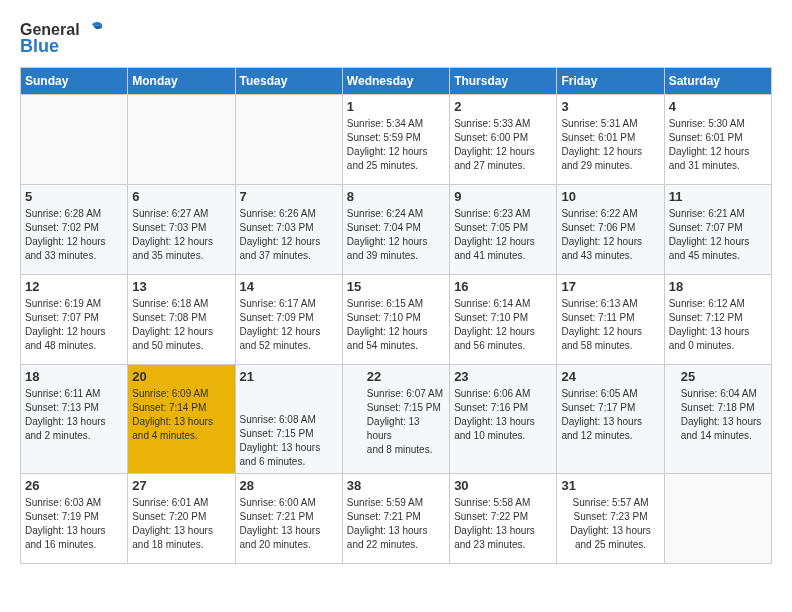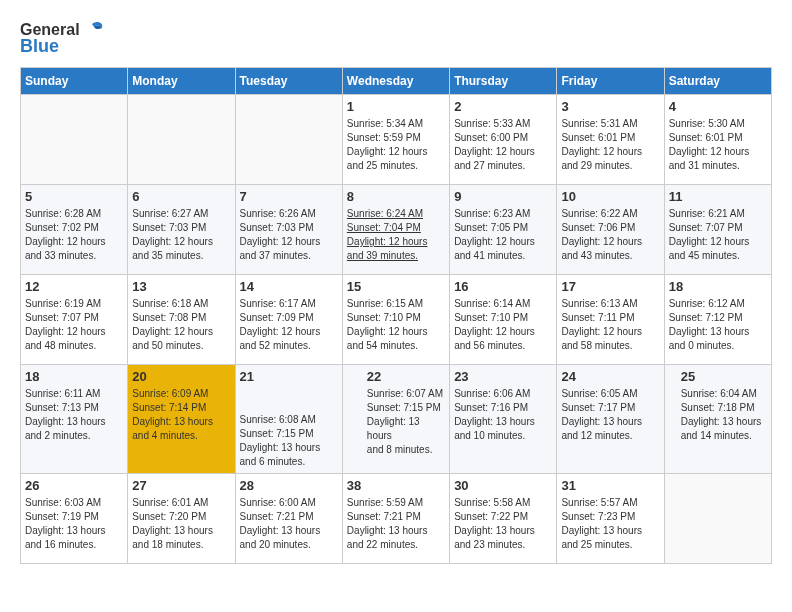--- a/index.html
+++ b/index.html
@@ -152,21 +152,21 @@
         </td>
         <td style="background: rgb(245, 247, 250);">
           <span class="day-number">7</span>
           <div class="cell-info" style="white-space: pre-line;">Sunrise: 6:26 AM
 Sunset: 7:03 PM
 Daylight: 12 hours
 and 37 minutes.</div>
         </td>
         <td style="background: rgb(245, 247, 250);">
           <span class="day-number">8</span>
-          <div class="cell-info" style="white-space: pre-line; text-decoration: underline;">Sunrise: 6:24 AM
+          <div class="cell-info" style="white-space: pre-line;">Sunrise: 6:24 AM
 Sunset: 7:04 PM
 Daylight: 12 hours
 and 39 minutes.</div>
         </td>
         <td style="background: rgb(245, 247, 250);">
           <span class="day-number">9</span>
           <div class="cell-info" style="white-space: pre-line;">Sunrise: 6:23 AM
 Sunset: 7:05 PM
 Daylight: 12 hours
 and 41 minutes.</div>
@@ -319,21 +319,21 @@
         </td>
         <td>
           <span class="day-number">30</span>
           <div class="cell-info" style="white-space: pre-line;">Sunrise: 5:58 AM
 Sunset: 7:22 PM
 Daylight: 13 hours
 and 23 minutes.</div>
         </td>
         <td>
           <span class="day-number">31</span>
-          <div class="cell-info" style="white-space: pre-line;">Sunrise: 5:57 AM
+          <div class="cell-info" style="white-space: pre-line; text-align: center;">Sunrise: 5:57 AM
 Sunset: 7:23 PM
 Daylight: 13 hours
 and 25 minutes.</div>
         </td>
         <td class="empty-cell"></td>
       </tr>
     </tbody>
 </table>
 
 </body></html>

